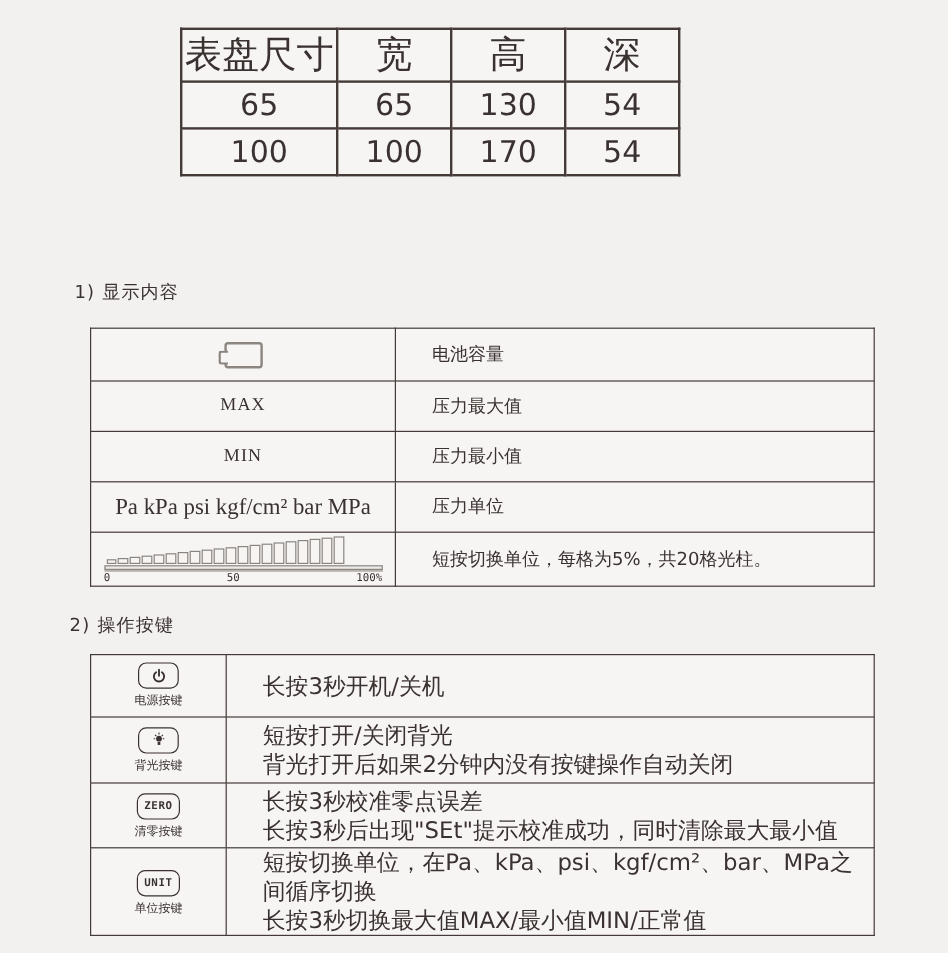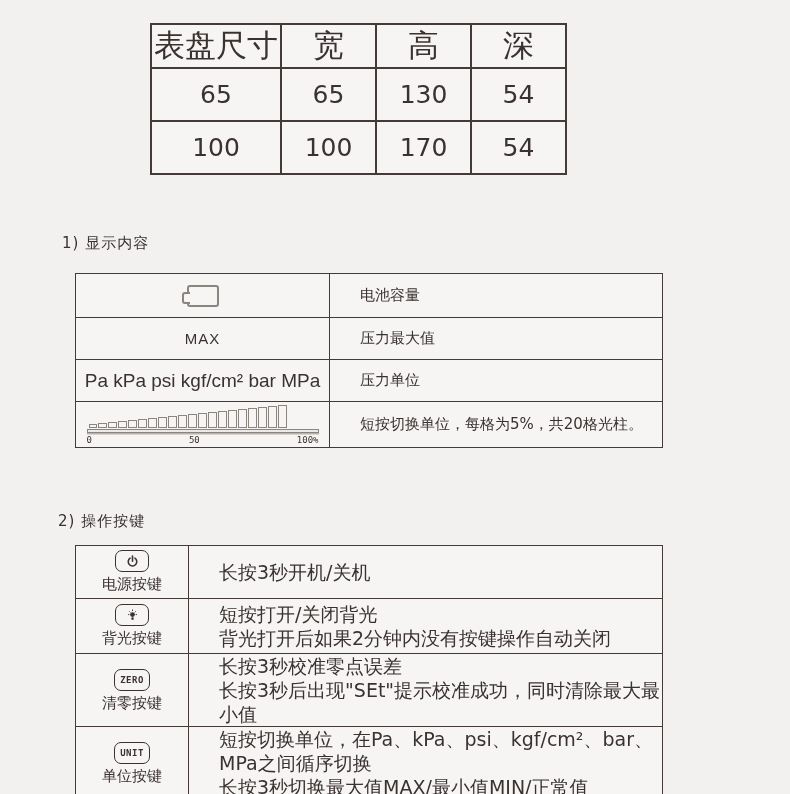--- a/index.html
+++ b/index.html
@@ -15,45 +15,45 @@
   .size-table {
     position:absolute; left:150px; top:23px;
     border-collapse:collapse; table-layout:fixed;
   }
   .size-table td {
     border:2px solid #443b38; background:#f7f5f4;
     text-align:center; vertical-align:middle;
     font-size:25px;
   }
   .size-table tr.head td { font-size:31px; height:40px; }
-  .size-table tr td { height:53px; }
+  .size-table tr td { height:39px; }
   .size-table col.c0 { width:130px; }
   .size-table col.cn { width:95px; }
 
   
   .sec-heading { position:absolute; font-size:15px; letter-spacing:1px; }
   #sec1-heading { left:62px; top:234px; }
   #sec2-heading { left:58px; top:512px; }
 
   
   .info-table {
-    position:absolute; left:75px; width:588px;
+    position:absolute; left:75px; width:654px;
     border-collapse:collapse; table-layout:fixed;padding-left:42px;
   }
   #display-table { top:273px; }
   #keys-table { top:545px; }
   .info-table td {
     border:1.5px solid #443b38; background:#f7f5f4;
     vertical-align:middle;
   }
   #display-table col.c0 { width:254px; }
   #keys-table col.c0 { width:113px; }
   .sym-cell { text-align:center; }
   .desc-cell { padding-left:30px; font-size:15px; }
-  .mono { font-family:Liberation Sans, sans-serif; }
+  .mono { font-family:Liberation Serif, serif; }
   .symbol-max { font-size:15px; letter-spacing:1px; }
   .symbol-units { font-size:19px; }
 
   
   .battery {
     display:inline-block; position:relative;
     width:32px; height:22px;
     border:2px solid #8b8580; border-radius:3px;
     background:#f7f5f4; padding:2px; vertical-align:middle;
   }
@@ -89,21 +89,21 @@
   
   .key-cell { text-align:center; padding:4px 0; }
   .key-btn {
     display:inline-flex; align-items:center; justify-content:center;
     min-width:34px; height:22px; padding:0 5px;
     border:1.5px solid #3a3231; border-radius:7px;
     background:#f7f5f4;
     font-family:"DejaVu Sans Mono","Liberation Mono",monospace;
     font-size:9px; font-weight:bold; letter-spacing:0.5px;
   }
-  .key-name { font-size:15px; margin-top:3px; }
+  .key-name { font-size:10px; margin-top:3px; }
   .lines-cell { padding-left:30px; font-size:19px; line-height:24px; }
 </style>
 </head>
 <body>
 
 <table class="size-table">
   <colgroup>
       <col class="c0">
       <col class="cn">
       <col class="cn">
@@ -141,20 +141,24 @@
   <tbody>
       <tr style="height:44px">
     <td class="sym-cell">
       <span class="battery"><span class="fill"></span></span>
     </td>
     <td class="desc-cell">电池容量</td>
   </tr>
   <tr style="height:42px">
     <td class="sym-cell mono symbol-max">MAX</td>
     <td class="desc-cell">压力最大值</td>
+  </tr>
+  <tr style="height:42px">
+    <td class="sym-cell mono symbol-max">MIN</td>
+    <td class="desc-cell">压力最小值</td>
   </tr>
   <tr style="height:42px">
     <td class="sym-cell mono symbol-units">Pa kPa psi kgf/cm² bar MPa</td>
     <td class="desc-cell">压力单位</td>
   </tr>
   <tr style="height:44px">
     <td class="sym-cell">
       <span class="bargraph">
         <span class="bar-segs">
               <i style="height:4px"></i>

